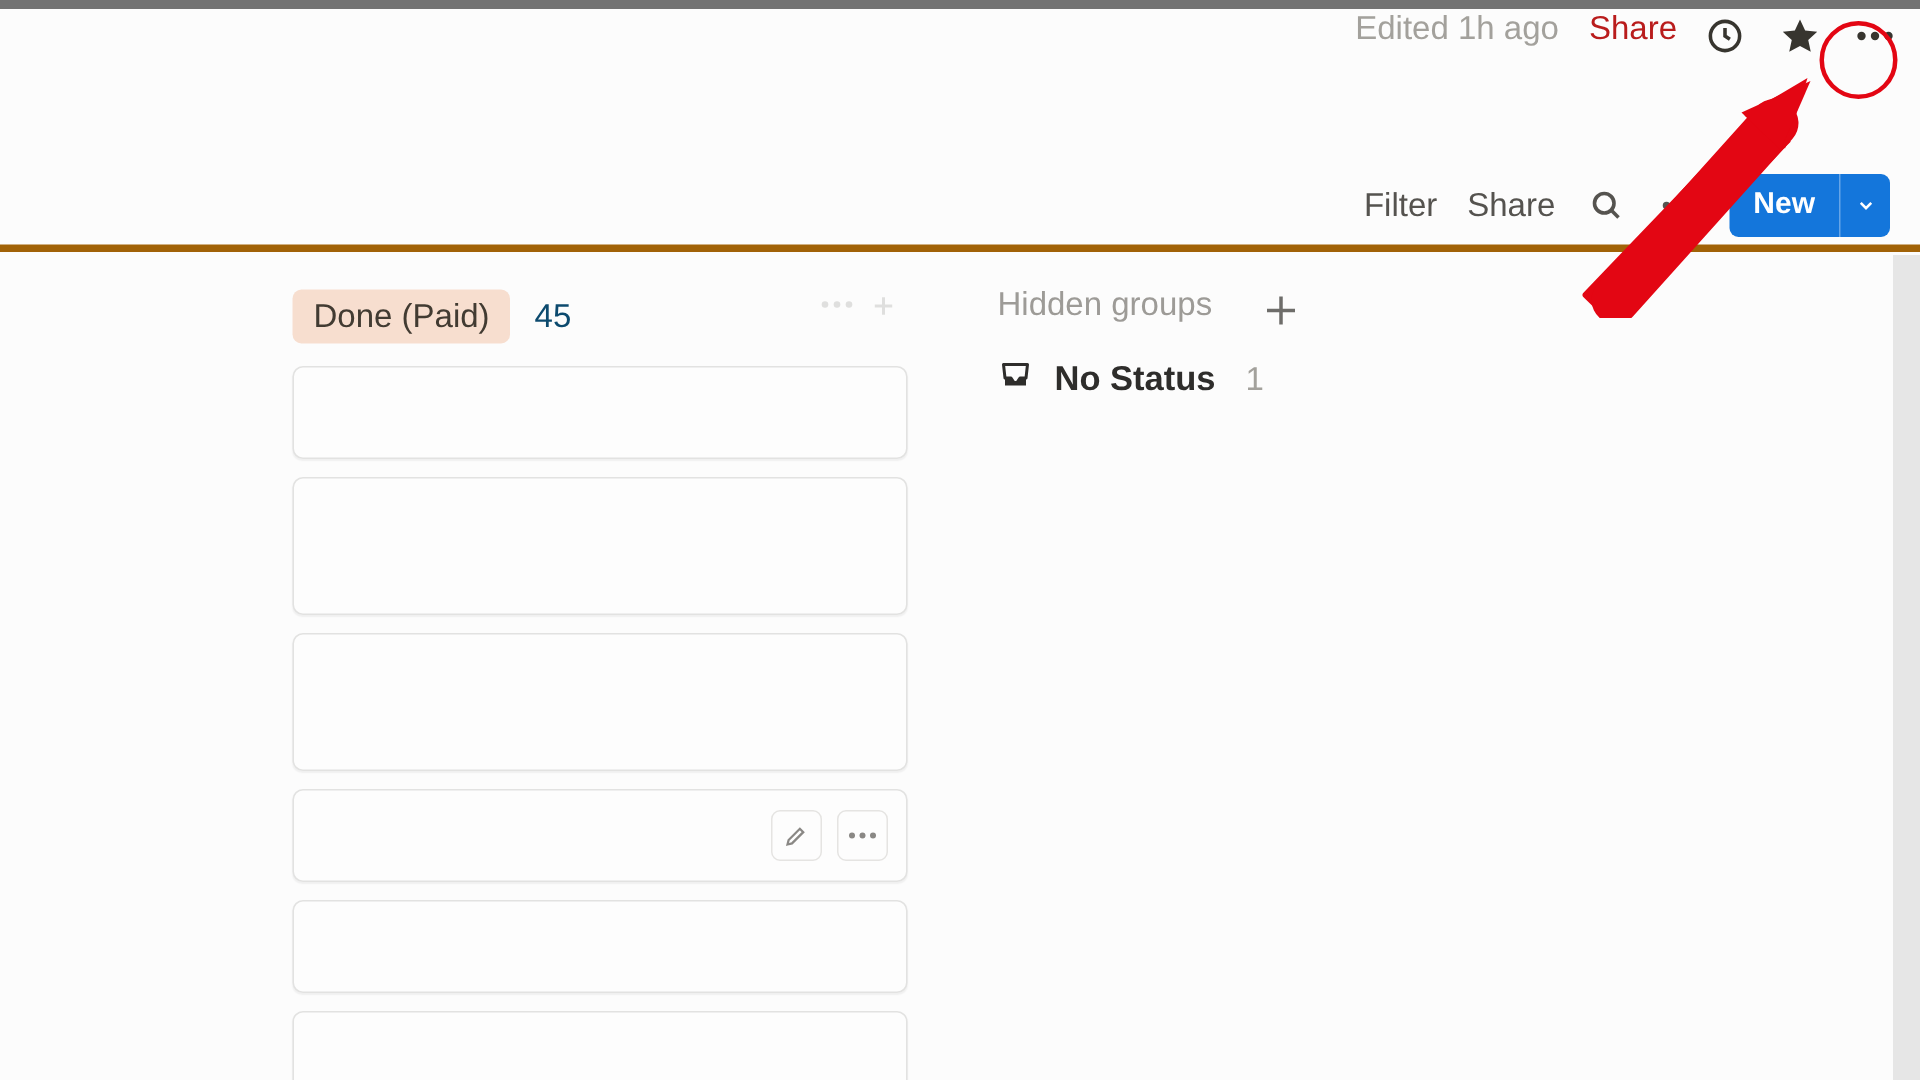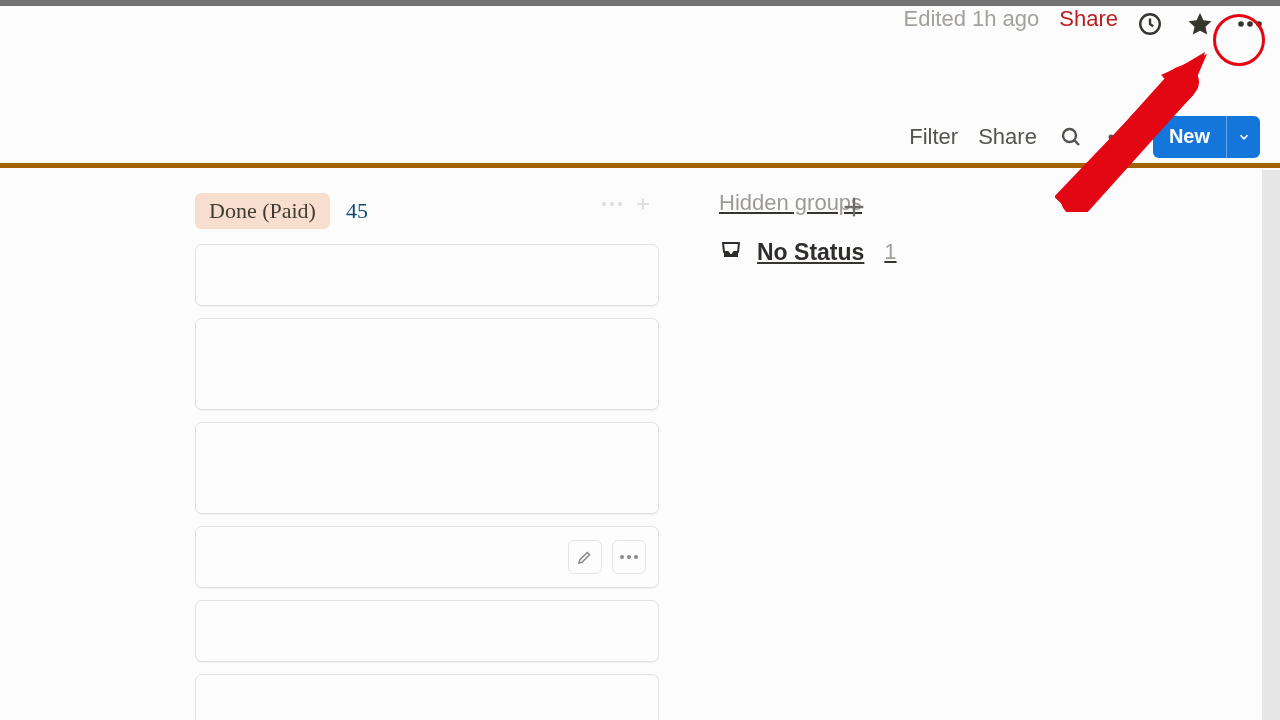--- a/index.html
+++ b/index.html
@@ -117,23 +117,22 @@
       position: absolute;
       top: 190px;
       left: 195px;
       right: 20px;
       bottom: 0;
       display: flex;
       gap: 60px;
     }
 
     .column {
-      width: 464px;
+      width: 410px;
       flex-shrink: 0;
-      font-family: Liberation Serif, serif;
     }
     .column-header {
       display: flex;
       align-items: center;
       gap: 16px;
       height: 42px;
       margin-bottom: 12px;
       position: relative;
     }
     .status-pill {
@@ -199,21 +198,20 @@
       display: flex;
       align-items: center;
       justify-content: center;
       color: #6e6d6a;
       font-size: 34px;
       cursor: pointer;
     }
 
     .hidden-groups {
       margin-top: 0;
-      text-decoration: underline;
     }
     .hidden-title {
       color: #9d9b97;
       font-size: 22px;
       margin-bottom: 22px;
     }
     .hidden-item {
       display: flex;
       align-items: center;
       gap: 14px;

